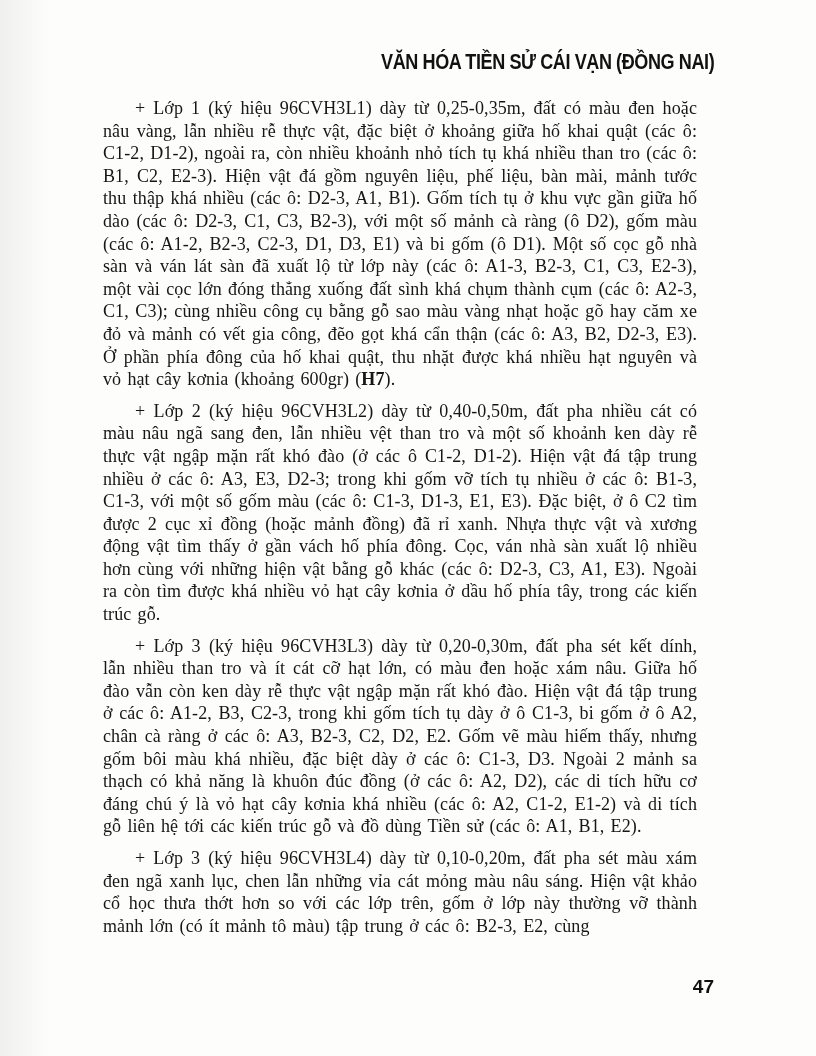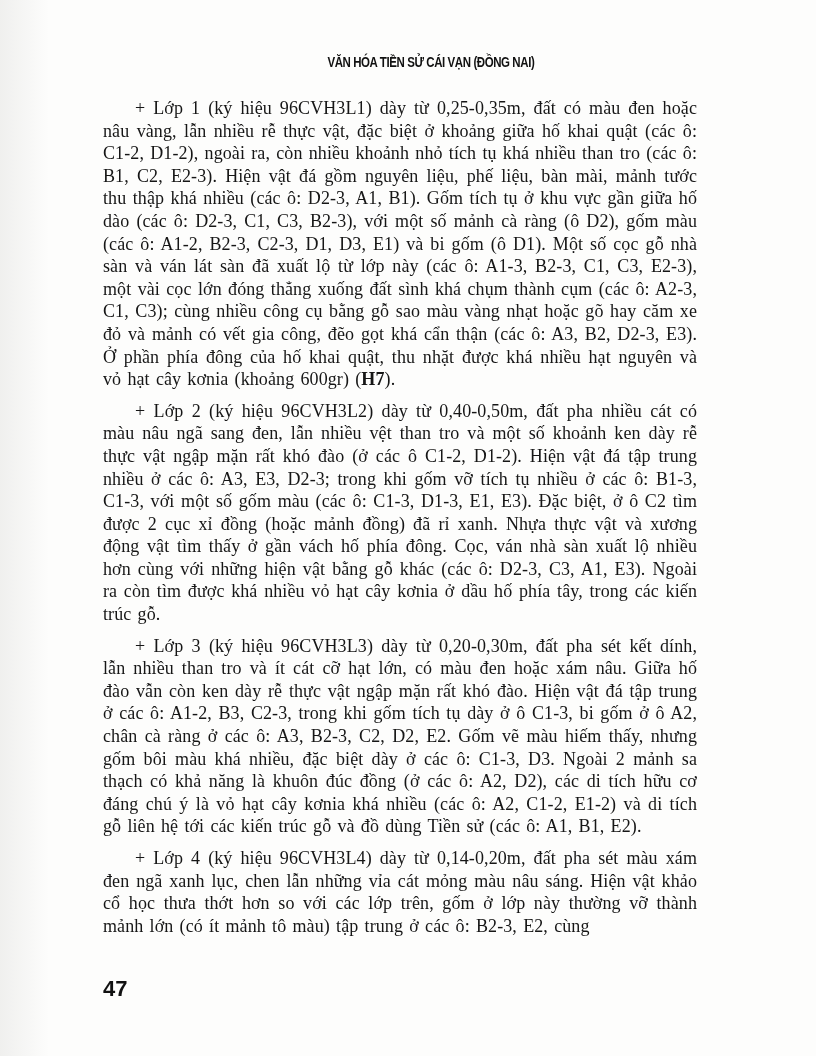--- a/index.html
+++ b/index.html
@@ -22,24 +22,24 @@
     left: 0; top: 0; bottom: 0;
     width: 58px;
     background: linear-gradient(to right, rgba(120,120,115,0.10), rgba(120,120,115,0.0) 85%);
     pointer-events: none;
   }
   .running-head {
     position: absolute;
     top: 50px;
     left: 103px;
     width: 611px;
-    text-align: center;
+    text-align: right;
     font-family: "Liberation Sans", sans-serif;
     font-weight: 700;
-    font-size: 14px;
+    font-size: 22px;
     line-height: 24px;
     letter-spacing: -0.5px;
     color: #111;
     white-space: nowrap;
   }
   .running-head .squeeze {
     display: inline-block;
     transform: scaleX(0.82);
     transform-origin: 100% 50%;
   }
@@ -58,38 +58,38 @@
     letter-spacing: 0.1px;
     word-spacing: 1.6px;
     color: #161616;
   }
   .para b { font-weight: 700; }
   .page-number {
     position: absolute;
     top: 976px;
     left: 103px;
     width: 611px;
-    text-align: left;
+    text-align: right;
     font-family: "Liberation Sans", sans-serif;
     font-weight: 700;
-    font-size: 22px;
+    font-size: 19px;
     color: #111;
   }
 </style>
 </head>
 <body>
 
 <div class="page">
   <div class="scan-edge"></div>
 
   <div class="running-head">
     <span class="squeeze">VĂN HÓA TIỀN SỬ CÁI VẠN (ĐỒNG NAI)</span>
   </div>
 
   <div class="text-block">
     <p class="para"><span>+ Lớp 1 (ký hiệu 96CVH3L1) dày từ 0,25-0,35m, đất có màu đen hoặc nâu vàng, lẫn nhiều rễ thực vật, đặc biệt ở khoảng giữa hố khai quật (các ô: C1-2, D1-2), ngoài ra, còn nhiều khoảnh nhỏ tích tụ khá nhiều than tro (các ô: B1, C2, E2-3). Hiện vật đá gồm nguyên liệu, phế liệu, bàn mài, mảnh tước thu thập khá nhiều (các ô: D2-3, A1, B1). Gốm tích tụ ở khu vực gần giữa hố dào (các ô: D2-3, C1, C3, B2-3), với một số mảnh cà ràng (ô D2), gốm màu (các ô: A1-2, B2-3, C2-3, D1, D3, E1) và bi gốm (ô D1). Một số cọc gỗ nhà sàn và ván lát sàn đã xuất lộ từ lớp này (các ô: A1-3, B2-3, C1, C3, E2-3), một vài cọc lớn đóng thẳng xuống đất sình khá chụm thành cụm (các ô: A2-3, C1, C3); cùng nhiều công cụ bằng gỗ sao màu vàng nhạt hoặc gõ hay căm xe đỏ và mảnh có vết gia công, đẽo gọt khá cẩn thận (các ô: A3, B2, D2-3, E3). Ở phần phía đông của hố khai quật, thu nhặt được khá nhiều hạt nguyên và vỏ hạt cây kơnia (khoảng 600gr) (</span><b>H7</b><span>).</span></p>
     <p class="para">+ Lớp 2 (ký hiệu 96CVH3L2) dày từ 0,40-0,50m, đất pha nhiều cát có màu nâu ngã sang đen, lẫn nhiều vệt than tro và một số khoảnh ken dày rễ thực vật ngập mặn rất khó đào (ở các ô C1-2, D1-2). Hiện vật đá tập trung nhiều ở các ô: A3, E3, D2-3; trong khi gốm vỡ tích tụ nhiều ở các ô: B1-3, C1-3, với một số gốm màu (các ô: C1-3, D1-3, E1, E3). Đặc biệt, ở ô C2 tìm được 2 cục xỉ đồng (hoặc mảnh đồng) đã rỉ xanh. Nhựa thực vật và xương động vật tìm thấy ở gần vách hố phía đông. Cọc, ván nhà sàn xuất lộ nhiều hơn cùng với những hiện vật bằng gỗ khác (các ô: D2-3, C3, A1, E3). Ngoài ra còn tìm được khá nhiều vỏ hạt cây kơnia ở dầu hố phía tây, trong các kiến trúc gỗ.</p>
     <p class="para">+ Lớp 3 (ký hiệu 96CVH3L3) dày từ 0,20-0,30m, đất pha sét kết dính, lẫn nhiều than tro và ít cát cỡ hạt lớn, có màu đen hoặc xám nâu. Giữa hố đào vẫn còn ken dày rễ thực vật ngập mặn rất khó đào. Hiện vật đá tập trung ở các ô: A1-2, B3, C2-3, trong khi gốm tích tụ dày ở ô C1-3, bi gốm ở ô A2, chân cà ràng ở các ô: A3, B2-3, C2, D2, E2. Gốm vẽ màu hiếm thấy, nhưng gốm bôi màu khá nhiều, đặc biệt dày ở các ô: C1-3, D3. Ngoài 2 mảnh sa thạch có khả năng là khuôn đúc đồng (ở các ô: A2, D2), các di tích hữu cơ đáng chú ý là vỏ hạt cây kơnia khá nhiều (các ô: A2, C1-2, E1-2) và di tích gỗ liên hệ tới các kiến trúc gỗ và đồ dùng Tiền sử (các ô: A1, B1, E2).</p>
-    <p class="para">+ Lớp 4 (ký hiệu 96CVH3L4) dày từ 0,14-0,20m, đất pha sét màu xám đen ngã xanh lục, chen lẫn những vỉa cát mỏng màu nâu sáng. Hiện vật khảo cổ học thưa thớt hơn so với các lớp trên, gốm ở lớp này thường vỡ thành mảnh lớn (có ít mảnh tô màu) tập trung ở các ô: B2-3, E2, cùng</p>
+    <p class="para">+ Lớp 3 (ký hiệu 96CVH3L4) dày từ 0,10-0,20m, đất pha sét màu xám đen ngã xanh lục, chen lẫn những vỉa cát mỏng màu nâu sáng. Hiện vật khảo cổ học thưa thớt hơn so với các lớp trên, gốm ở lớp này thường vỡ thành mảnh lớn (có ít mảnh tô màu) tập trung ở các ô: B2-3, E2, cùng</p>
   </div>
 
   <div class="page-number">47</div>
 </div>
 
 </body></html>

